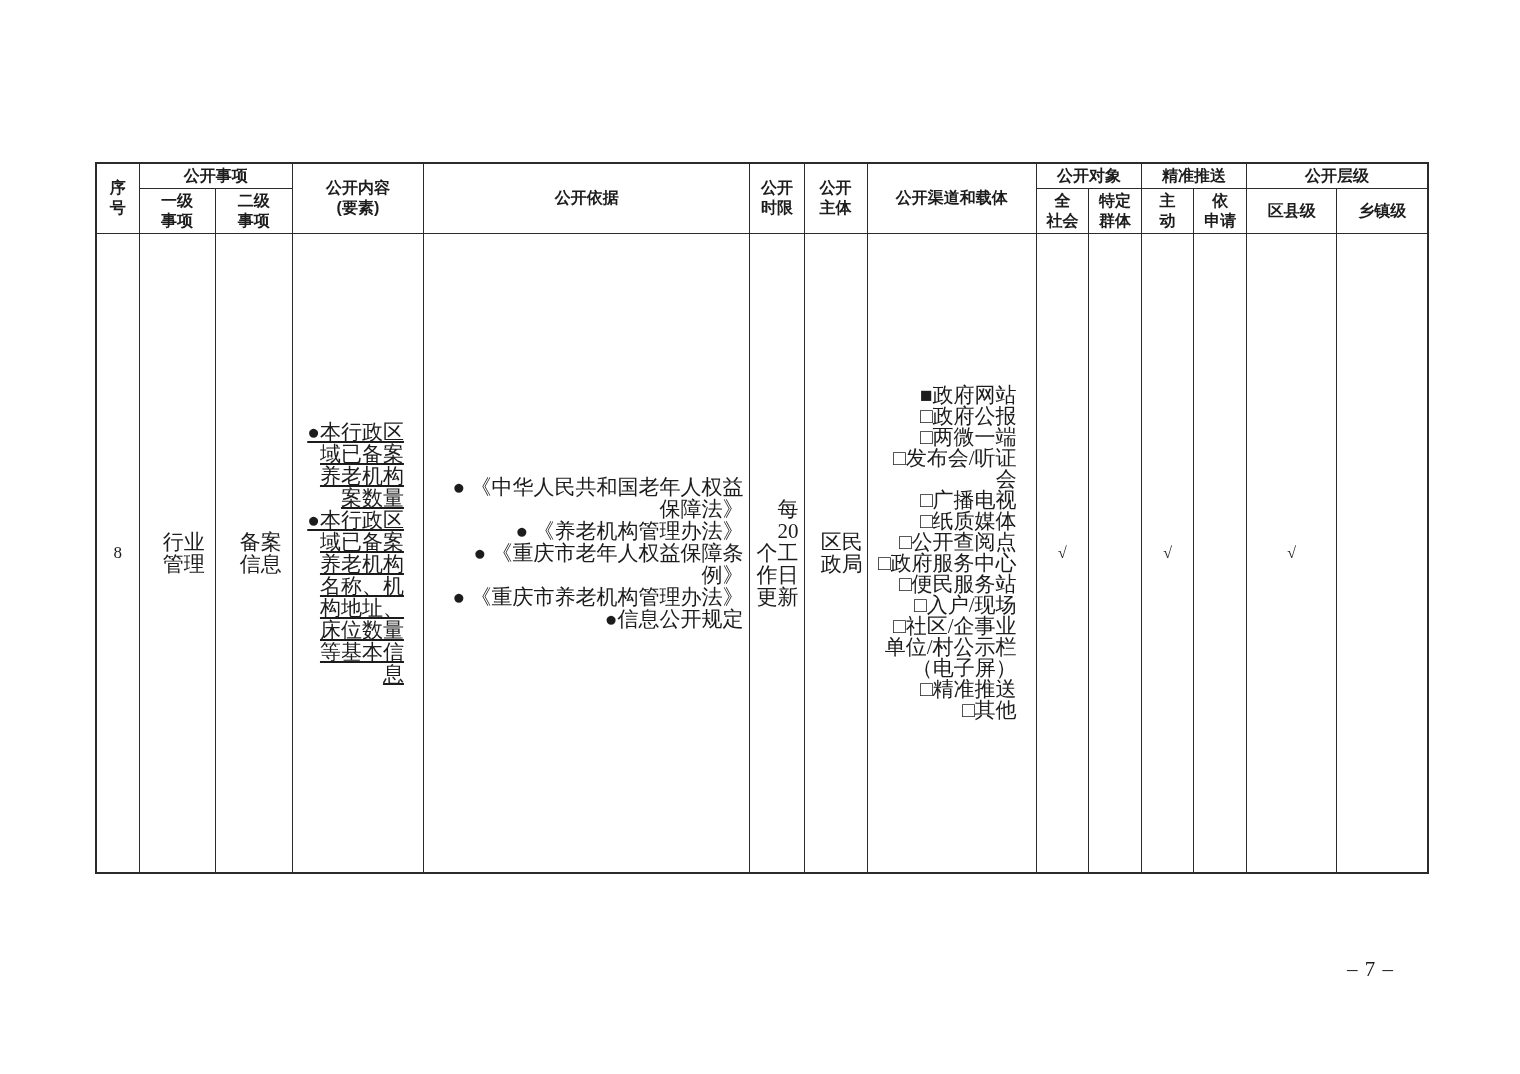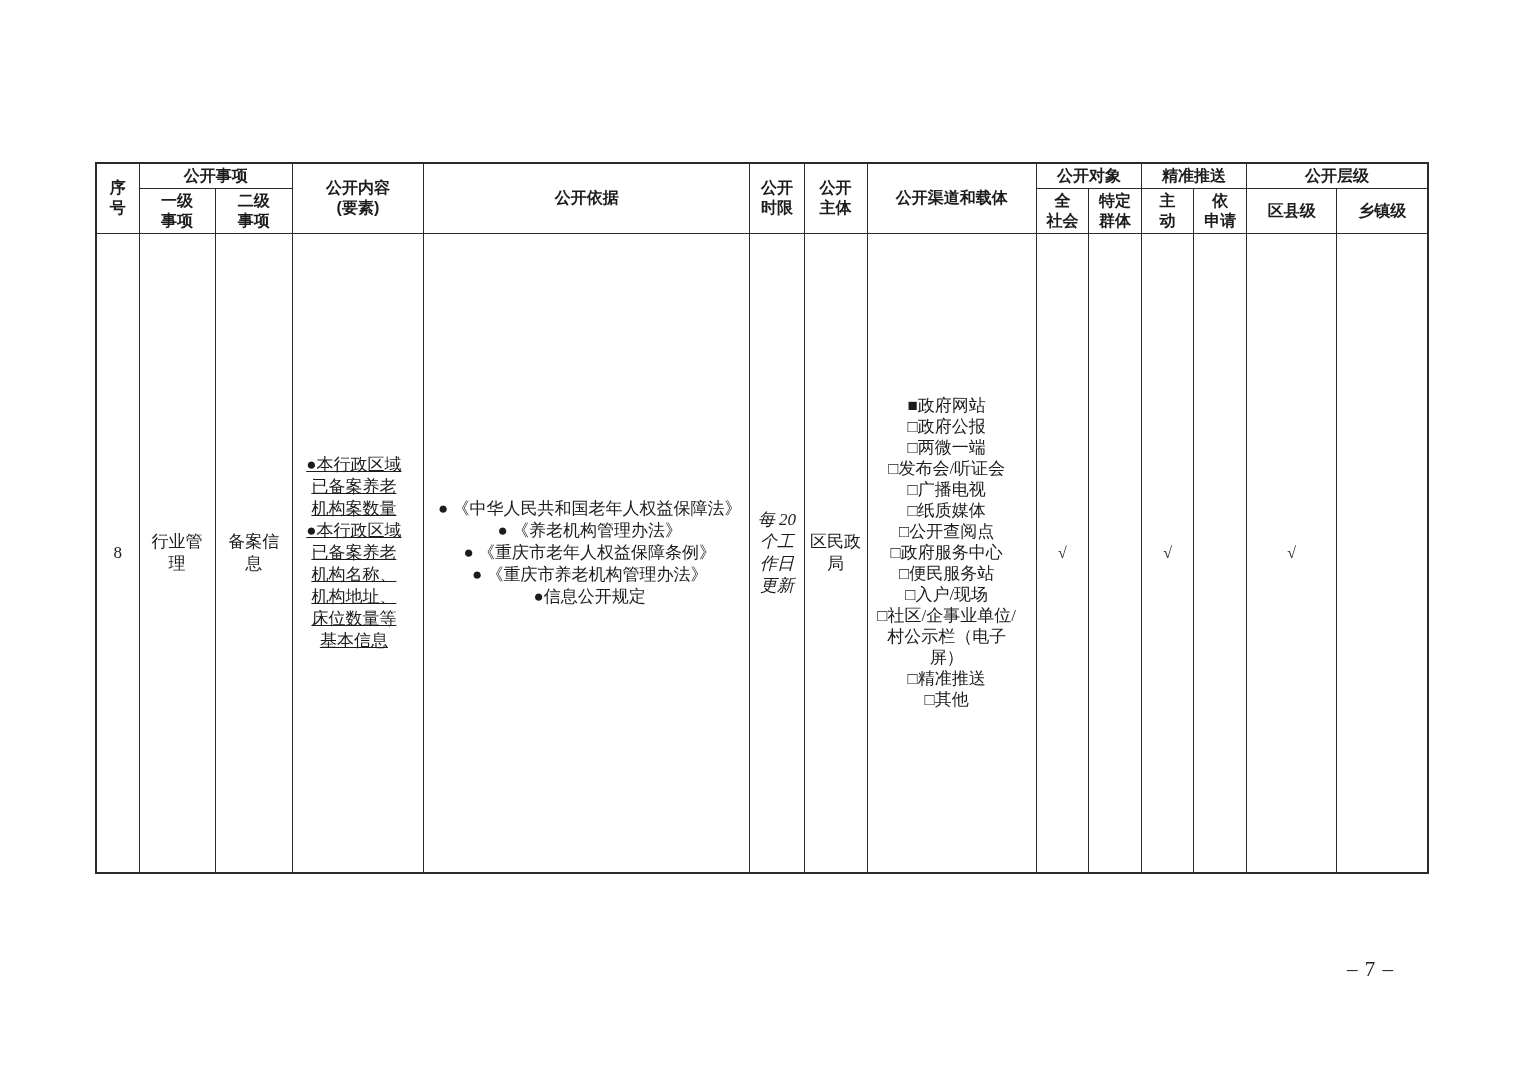--- a/index.html
+++ b/index.html
@@ -21,27 +21,27 @@
 
   thead th {
     font-family: "Liberation Sans", "DejaVu Sans", sans-serif;
     font-weight: 700; font-size: 16px; line-height: 20px;
     text-align: center; white-space: pre-line; padding: 1px 0;
   }
   tr.h1 th { height: 25px; }
   tr.h2 th { height: 45px; }
 
   tr.body-row { height: 640px; }
-  tbody td { font-size: 17px; line-height: 22px; text-align: center; }
+  tbody td { font-size: 21px; line-height: 22px; text-align: right; }
   td.cell-serial { font-size: 17px; text-align: center; }
   td.cell-l1 { padding: 15px 10px; }
   td.cell-l2 { padding: 0 10px; }
   td.cell-content { padding: 0 19px 0 11px; text-decoration: underline; }
   td.cell-basis { padding: 0 6px 0 12px; margin-top: 10px; }
-  td.cell-time { padding: 0 5px; font-style: italic; }
+  td.cell-time { padding: 0 5px; }
   td.cell-subject { padding: 0 4px; }
   td.cell-channels { padding: 0; }
   td.check-cell { font-size: 16px; text-align: center; }
 
   .channels { width: 140px; margin-left: 9px; line-height: 21px; }
   .list div { line-height: 22px; }
 
   .page-num {
     position: absolute; top: 957px; right: 126px;
     font-size: 21px; letter-spacing: 1px;

